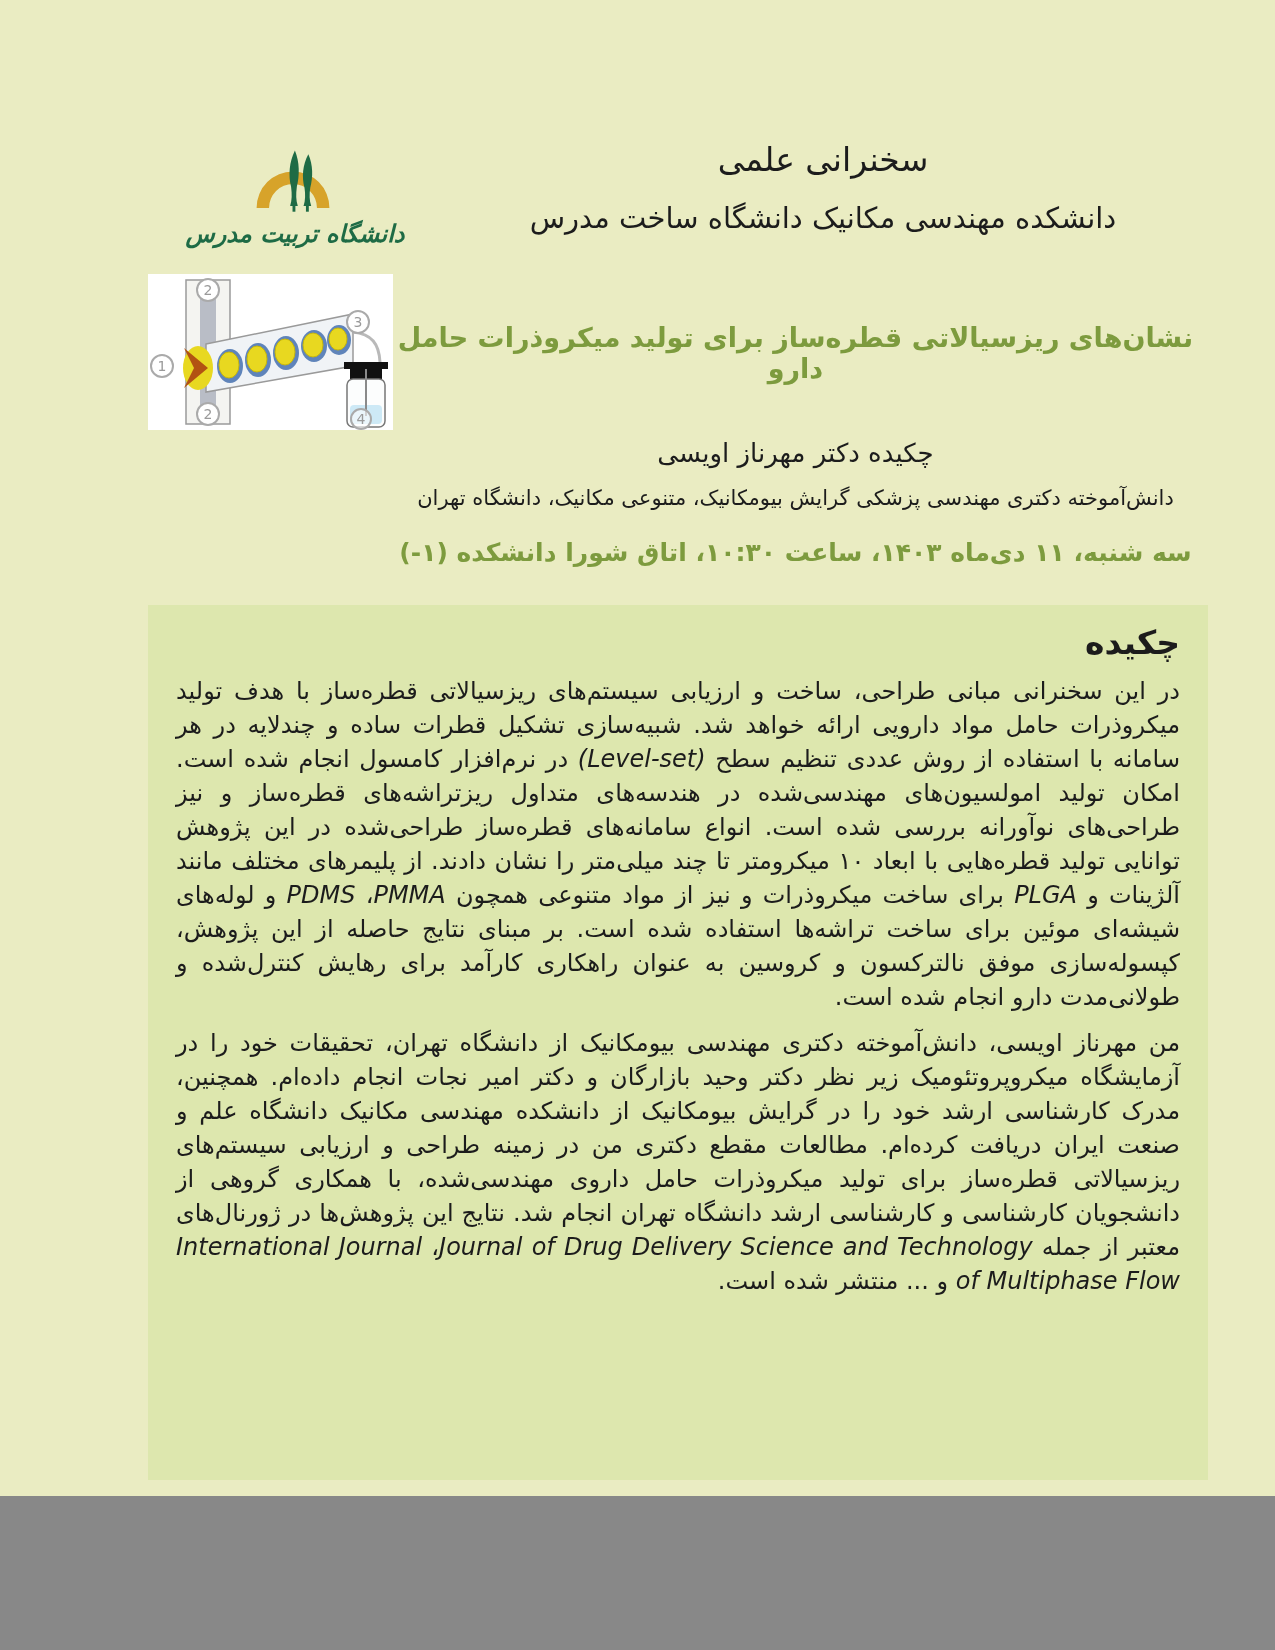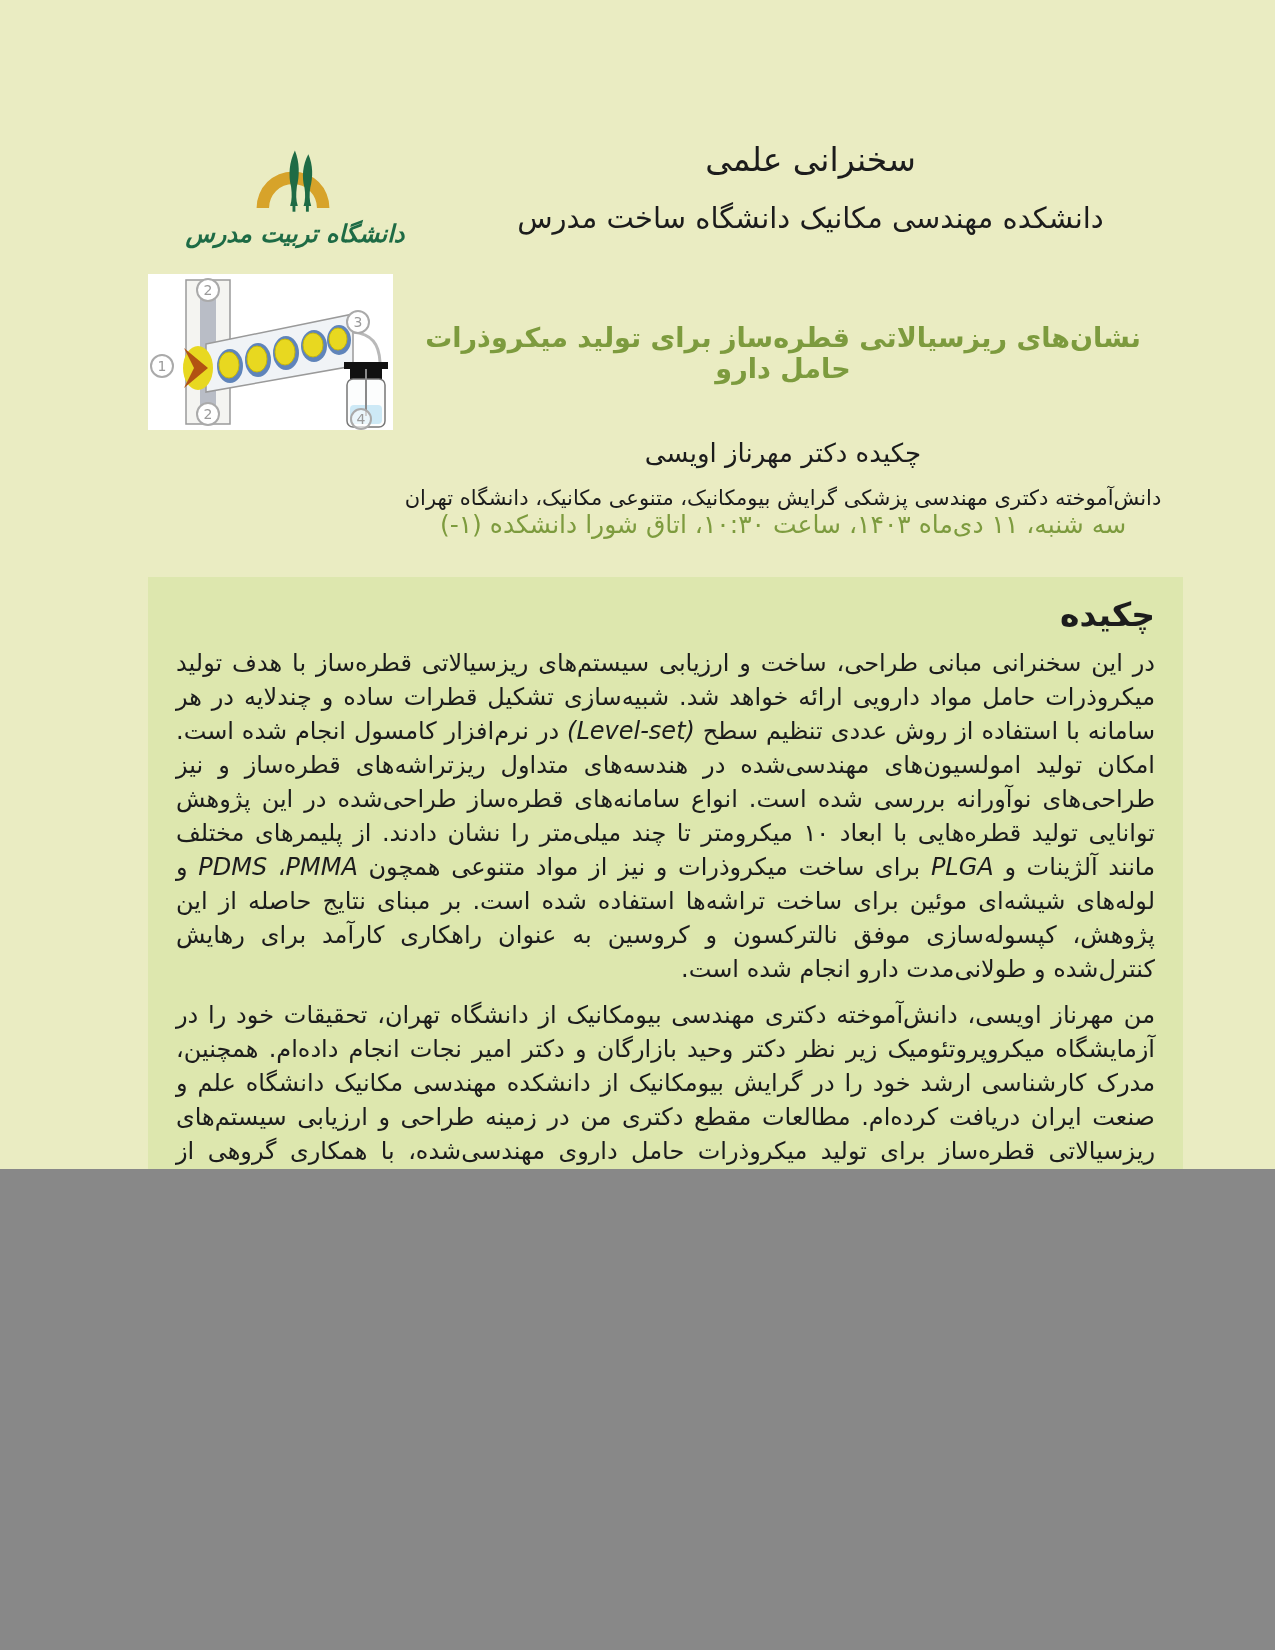--- a/index.html
+++ b/index.html
@@ -3,45 +3,45 @@
 <meta charset="utf-8">
 <style>
   :root{
     --page_bg:#eaecc2; --box_bg:#dde7ae; --accent_green:#7d9b3e; --bar_green:#a6b92e;
     --ink:#1c1c1c; --logo_green:#1e6b45; --logo_gold:#d7a32a;
     --figure_bg:#ffffff; --droplet_yellow:#e8d820; --droplet_blue:#2f5fa5; --vial_liquid:#cde9f6;
   }
   *{box-sizing:border-box; margin:0; padding:0;}
   body{margin:0; background:#888;}
   .page{
-    width:1275px; height:1169px; overflow:hidden; position:relative;
+    width:1275px; height:1496px; overflow:hidden; position:relative;
     margin:0 auto; direction:rtl;
     background:var(--page_bg);
     color:var(--ink);
     font-family:"DejaVu Sans", sans-serif;
-    padding:138px 92px 0 148px;
+    padding:138px 67px 0 148px;
   }
   
   .header-row{display:flex; align-items:flex-start;}
   .header-titles{flex:1; text-align:center; padding-top:2px;}
   .event-type{font-size:33px; font-weight:400;}
   .organizer{font-size:29px; margin-top:22px;}
   .logo-block{width:290px; display:flex; align-items:center; padding-top:6px;flex-direction:column;}
   .logo-emblem{flex:0 0 auto;}
   .logo-text{
     color:var(--logo_green); font-size:24px; font-weight:700;
     font-style:italic; white-space:nowrap; margin-left:4px;
   }
   
   .info-row{display:flex; align-items:flex-start; margin-top:26px;}
   .info-col{flex:1; text-align:center; padding-right:10px;}
   .seminar-title{color:var(--accent_green); font-weight:700; font-size:27px; margin-top:48px;}
   .speaker{font-size:26px; margin-top:54px;}
   .affiliation{font-size:21px; margin-top:18px;}
-  .datetime{color:var(--accent_green); font-weight:400; font-size:25px; margin-top:0;}
+  .datetime{color:var(--accent_green); font-weight:700; font-size:25px; margin-top:28px;}
   .figure-block{
     flex:0 0 auto; width:245px; height:156px; background:var(--figure_bg);
   }
   
   .content-box{
     margin-top:38px; background:var(--box_bg);
     min-height:875px; padding:18px 28px 40px 28px;
   }
   .section-heading{font-size:33px; font-weight:700;}
   .para{

